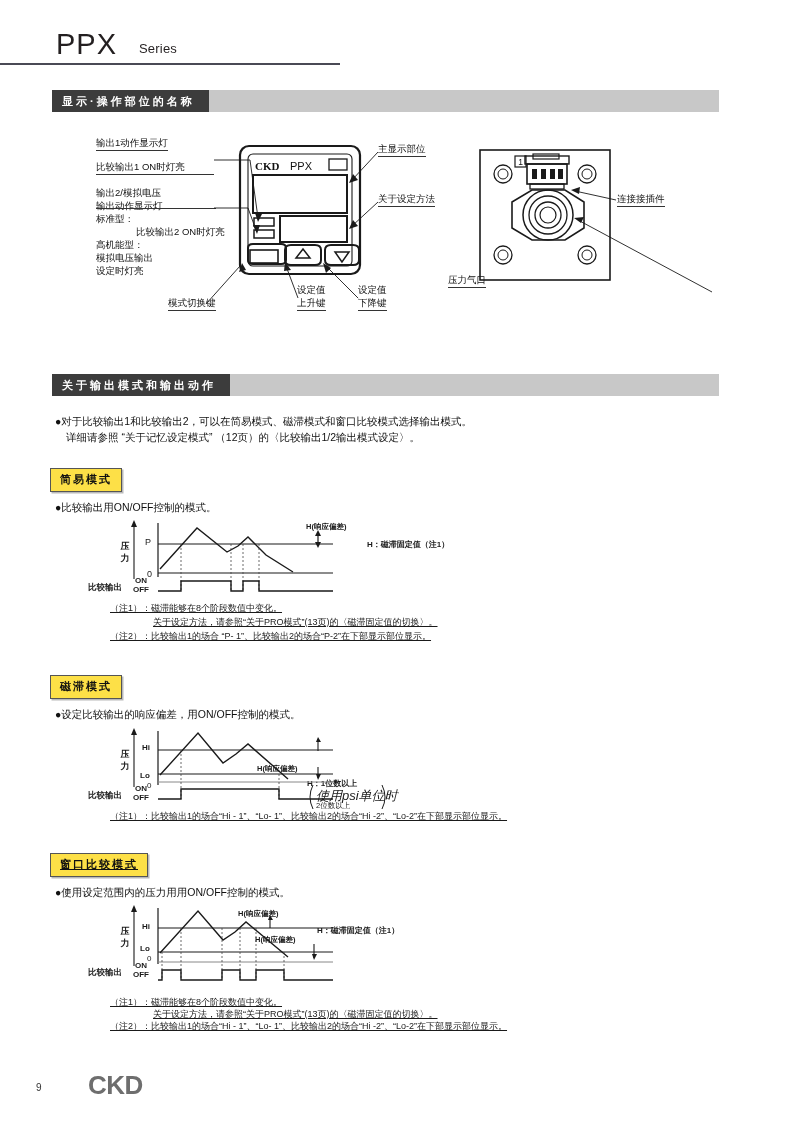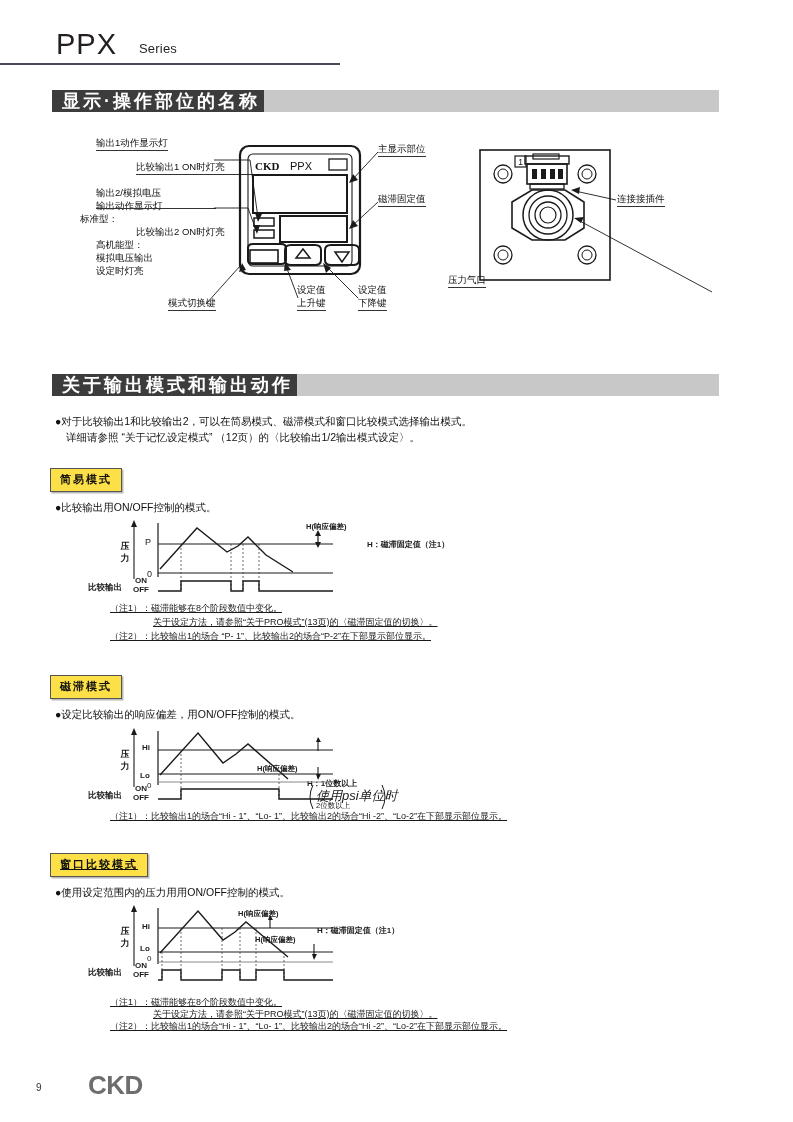--- a/index.html
+++ b/index.html
@@ -47,24 +47,24 @@
   
   .section-bar {
     position: absolute;
     height: 22px;
     background: #c8c8c8;
   }
   .section-bar .label {
     display: inline-block;
     background: #3c3c3c;
     color: #ffffff;
-    font-size: 18px;
+    font-size: 11px;
     font-weight: bold;
     letter-spacing: 3px;
-    padding: 2px 4px 3px 10px;
+    padding: 2px 14px 3px 10px;
     height: 22px;
     line-height: 18px;
     white-space: nowrap;
   }
 
   
   .txt {
     position: absolute;
     font-size: 9px;
     line-height: 12px;
@@ -141,38 +141,38 @@
   <div class="header-rule"></div>
 </div>
 
 <div class="section-bar" style="left:52px; top:90px; width:667px;">
   <span class="label">显示·操作部位的名称</span>
 </div>
 
 <div>
 
   <div class="callout ul" style="left:96px; top:136px;">输出1动作显示灯</div>
-  <div class="callout ul" style="left:96px; top:160px; width:118px;margin-left:40px;">比较输出1 ON时灯亮</div>
+  <div class="callout ul" style="left:96px; top:160px; width:118px;">比较输出1 ON时灯亮</div>
   <div class="callout" style="left:96px; top:186px;">输出2/模拟电压
 输出动作显示灯</div>
   <div style="position:absolute; left:96px; top:208px; width:120px; border-bottom:1px solid #333;"></div>
-  <div class="callout" style="left:80px; top:212px;text-align:center;">标准型：</div>
+  <div class="callout" style="left:96px; top:212px;text-align:center;">标准型：</div>
   <div class="callout" style="left:96px; top:225px;padding-left:40px;">比较输出2 ON时灯亮</div>
   <div class="callout" style="left:96px; top:238px;">高机能型：</div>
   <div class="callout" style="left:96px; top:251px;">模拟电压输出</div>
   <div class="callout" style="left:96px; top:264px;">设定时灯亮</div>
 
   <div class="callout ul" style="left:168px; top:296px;">模式切换键</div>
   <div class="callout ul" style="left:297px; top:283px; text-align:center;">设定值
 上升键</div>
   <div class="callout ul" style="left:358px; top:283px; text-align:center;">设定值
 下降键</div>
 
   <div class="callout ul" style="left:378px; top:142px;">主显示部位</div>
-  <div class="callout ul" style="left:378px; top:192px;">磁滞固定值</div>
+  <div class="callout ul" style="left:378px; top:192px;">关于设定方法</div>
   <div class="callout ul" style="left:617px; top:192px;">连接接插件</div>
   <div class="callout ul" style="left:448px; top:273px;">压力气口</div>
 
   <svg class="diagram-svg" style="left:228px; top:140px;" width="150" height="150" viewBox="0 0 150 150">
     <rect x="12" y="6" width="120" height="128" rx="9" fill="none" stroke="#1a1a1a" stroke-width="2.2"></rect>
     <rect x="20" y="14" width="104" height="112" rx="5" fill="none" stroke="#1a1a1a" stroke-width="1.1"></rect>
     <text x="27" y="30" font-family="Liberation Serif, serif" font-size="11" font-weight="bold" fill="#111">CKD</text>
     <text x="62" y="30" font-family="Liberation Sans, sans-serif" font-size="11" fill="#111">PPX</text>
     <rect x="101" y="19" width="18" height="11" fill="none" stroke="#1a1a1a" stroke-width="1.3"></rect>
 

